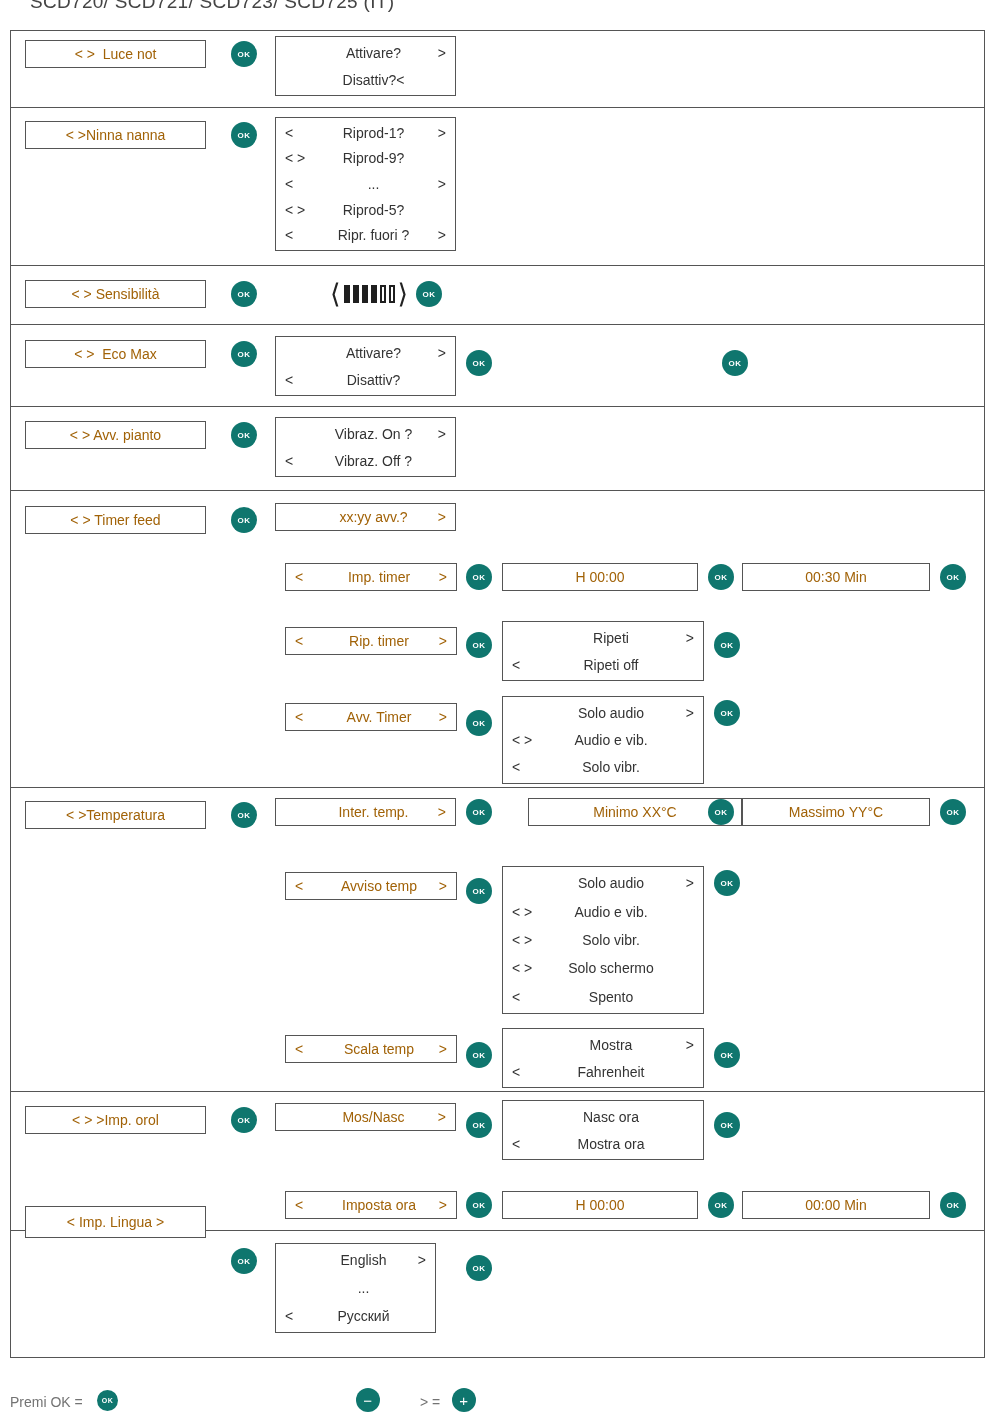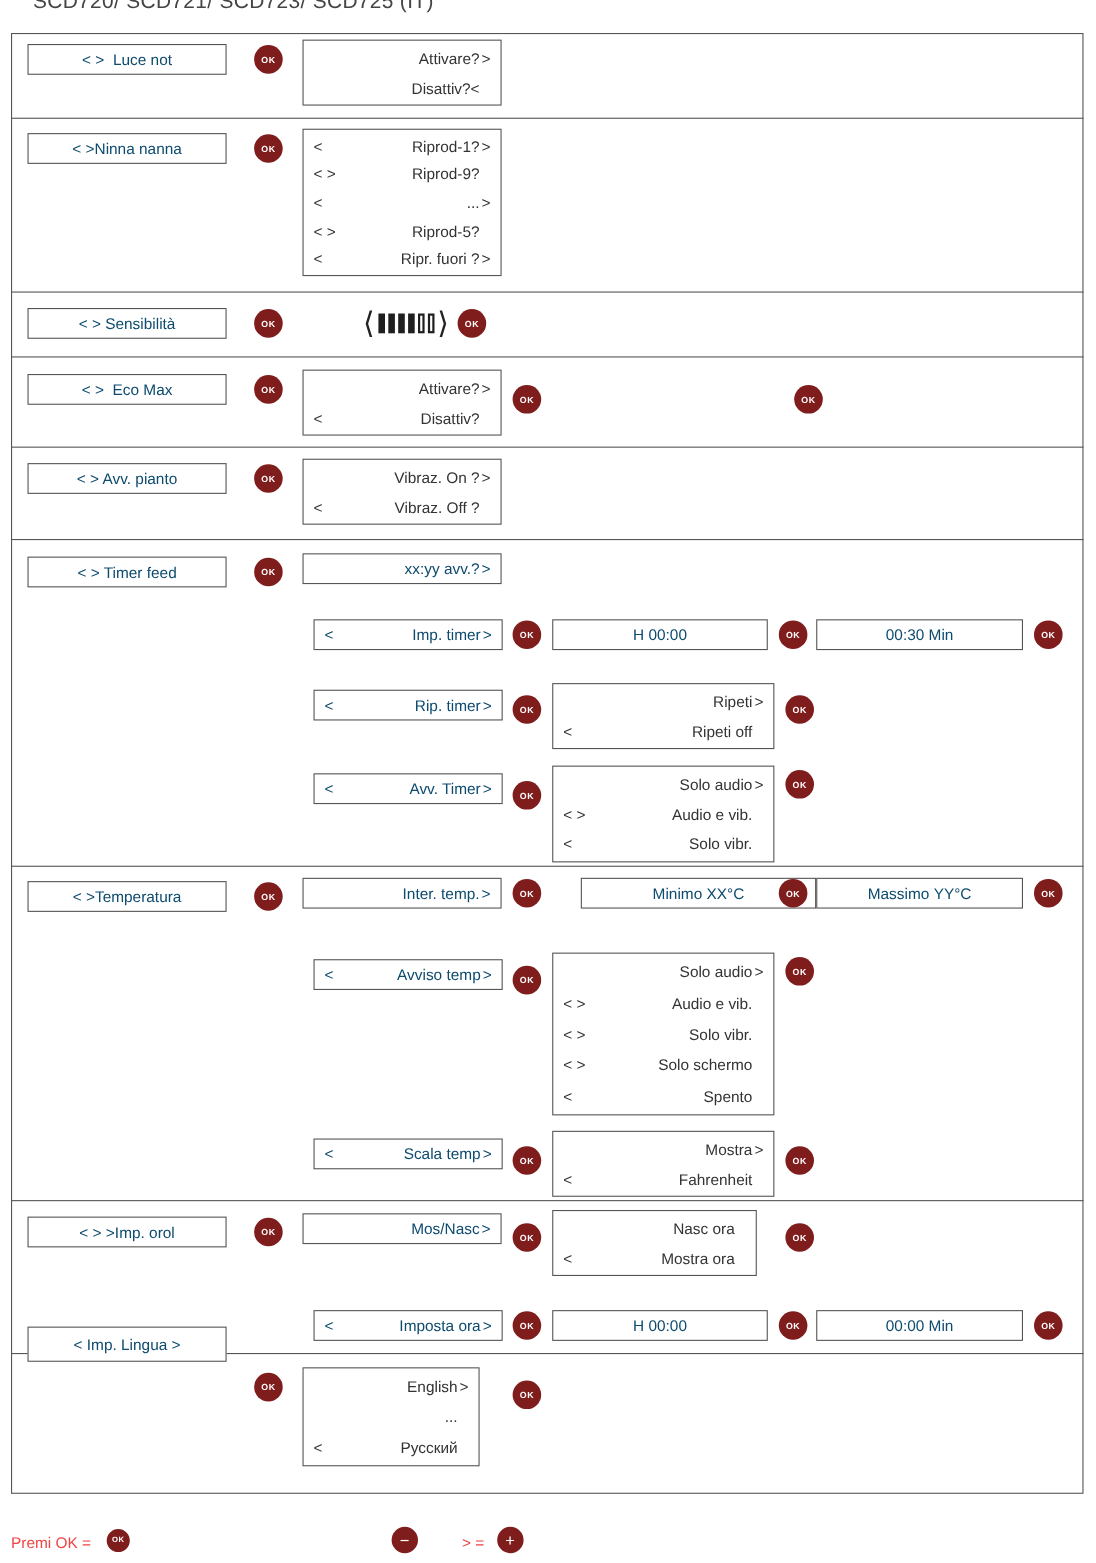--- a/index.html
+++ b/index.html
@@ -2,35 +2,35 @@
 <html><head>
 <meta charset="utf-8">
 <style>
   *{margin:0;padding:0;box-sizing:border-box}
   body{background:#fff;font-family:"Liberation Sans",sans-serif}
   .stage{position:relative;width:996px;height:1421px;overflow:hidden;background:#fff;color:#333}
   .abs{position:absolute}
   .title{position:absolute;left:30px;top:-9px;font-size:19px;color:#444;white-space:nowrap;letter-spacing:.3px}
   .outer{position:absolute;left:10px;top:30px;width:975px;height:1328px;border:1px solid #555}
   .hline{position:absolute;left:10px;width:975px;border-top:1px solid #555}
-  .box{position:absolute;border:1px solid #555;background:#fff;font-size:14px;color:#0c4a6e}
+  .box{position:absolute;border:1px solid #555;background:#fff;font-size:14px;color:#a16207}
   .cbox{display:flex;align-items:center;justify-content:center;text-align:center}
   .cbox span{white-space:pre}
   .lrbox{display:flex;align-items:center;padding:0 9px}
   .screen{position:absolute;border:1px solid #555;background:#fff;font-size:14px;color:#333;display:flex;flex-direction:column;justify-content:space-evenly;padding:2px 0}
   .sline{display:flex;align-items:center;padding:0 9px;flex:1;min-height:0}
   .sl{min-width:26px;text-align:left;white-space:pre}
-  .st{flex:1;text-align:right;white-space:pre}
+  .st{flex:1;text-align:center;white-space:pre}
   .sr{min-width:10px;text-align:right;white-space:pre}
   .bld{font-weight:normal}
   .sm{font-size:13px}
-  .ok{position:absolute;width:26px;height:26px;border-radius:50%;background:#7f1d1d;color:#fff;display:flex;align-items:center;justify-content:center;font-size:8px;font-weight:700;letter-spacing:.5px}
+  .ok{position:absolute;width:26px;height:26px;border-radius:50%;background:#0f766e;color:#fff;display:flex;align-items:center;justify-content:center;font-size:8px;font-weight:700;letter-spacing:.5px}
   .ok.small{width:21px;height:21px;font-size:7px}
   .ok.med{width:24px;height:24px;font-size:15px;font-weight:400}
-  .legend-text{font-size:14px;color:#ef4444;white-space:nowrap}
+  .legend-text{font-size:14px;color:#737373;white-space:nowrap}
   .sig{position:absolute;display:flex;align-items:center;gap:3px;height:28px}
   .sig .ang{font-size:27px;font-weight:300;color:#222;line-height:20px}
   .bar{width:6px;height:18px}
   .bar.solid{background:#1f1f1f}
   .bar.hollow{border:2px solid #1f1f1f;background:#fff}
 </style>
 </head>
 <body>
 
 <div class="stage">
@@ -303,21 +303,21 @@
   <div class="box cbox" style="left:25px;top:1106px;width:181px;height:28px">
       <span>&lt; &gt; &gt;Imp. orol</span>
     </div>
   <div class="ok" style="left:231px;top:1107px">OK</div>
   <div class="box lrbox" style="left:275px;top:1103px;width:181px;height:28px">
     <span class="sl"></span>
       <span class="st">Mos/Nasc</span>
       <span class="sr">&gt;</span>
   </div>
   <div class="ok" style="left:466px;top:1112px">OK</div>
-  <div class="screen" style="left:502px;top:1100px;width:186px;height:60px">
+  <div class="screen" style="left:502px;top:1100px;width:202px;height:60px">
     <div class="sline">
         <span class="sl"></span>
         <span class="st">Nasc ora</span>
         <span class="sr"></span>
       </div>
     <div class="sline">
         <span class="sl">&lt;</span>
         <span class="st">Mostra ora</span>
         <span class="sr"></span>
       </div>

